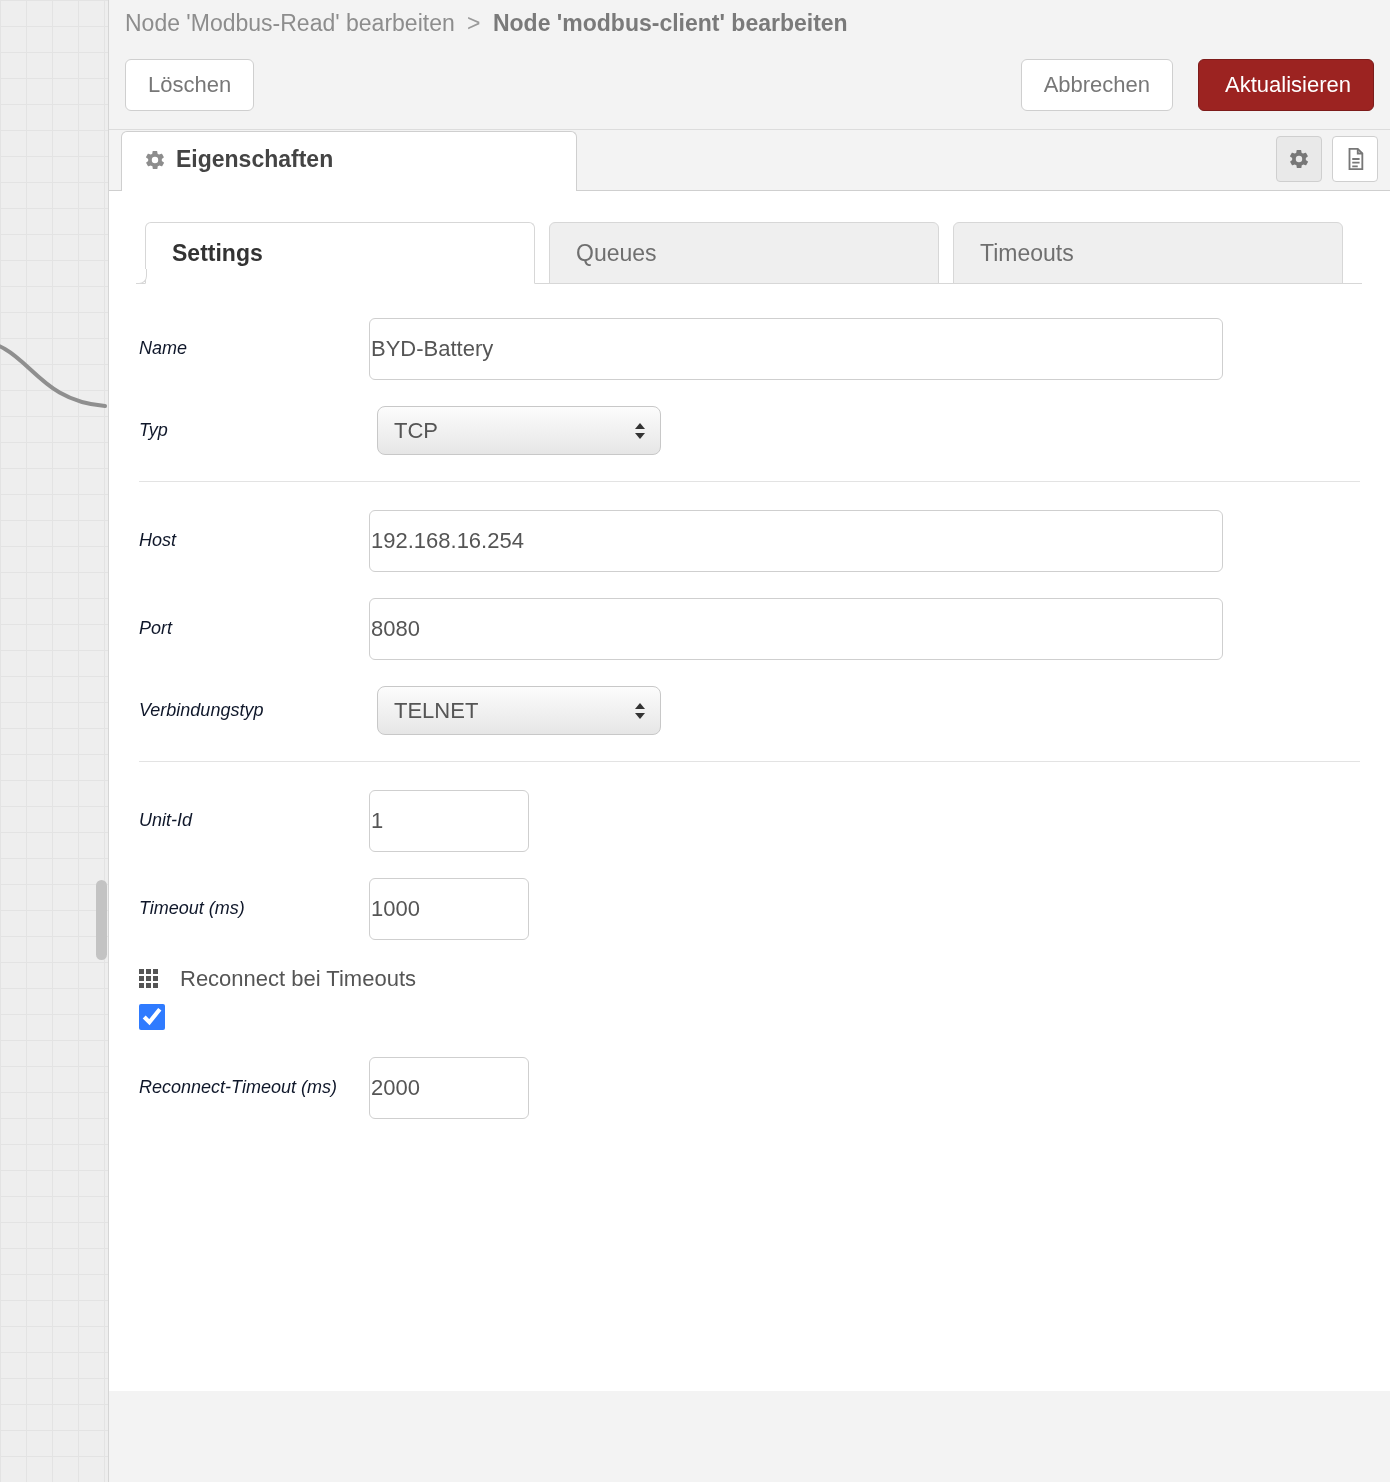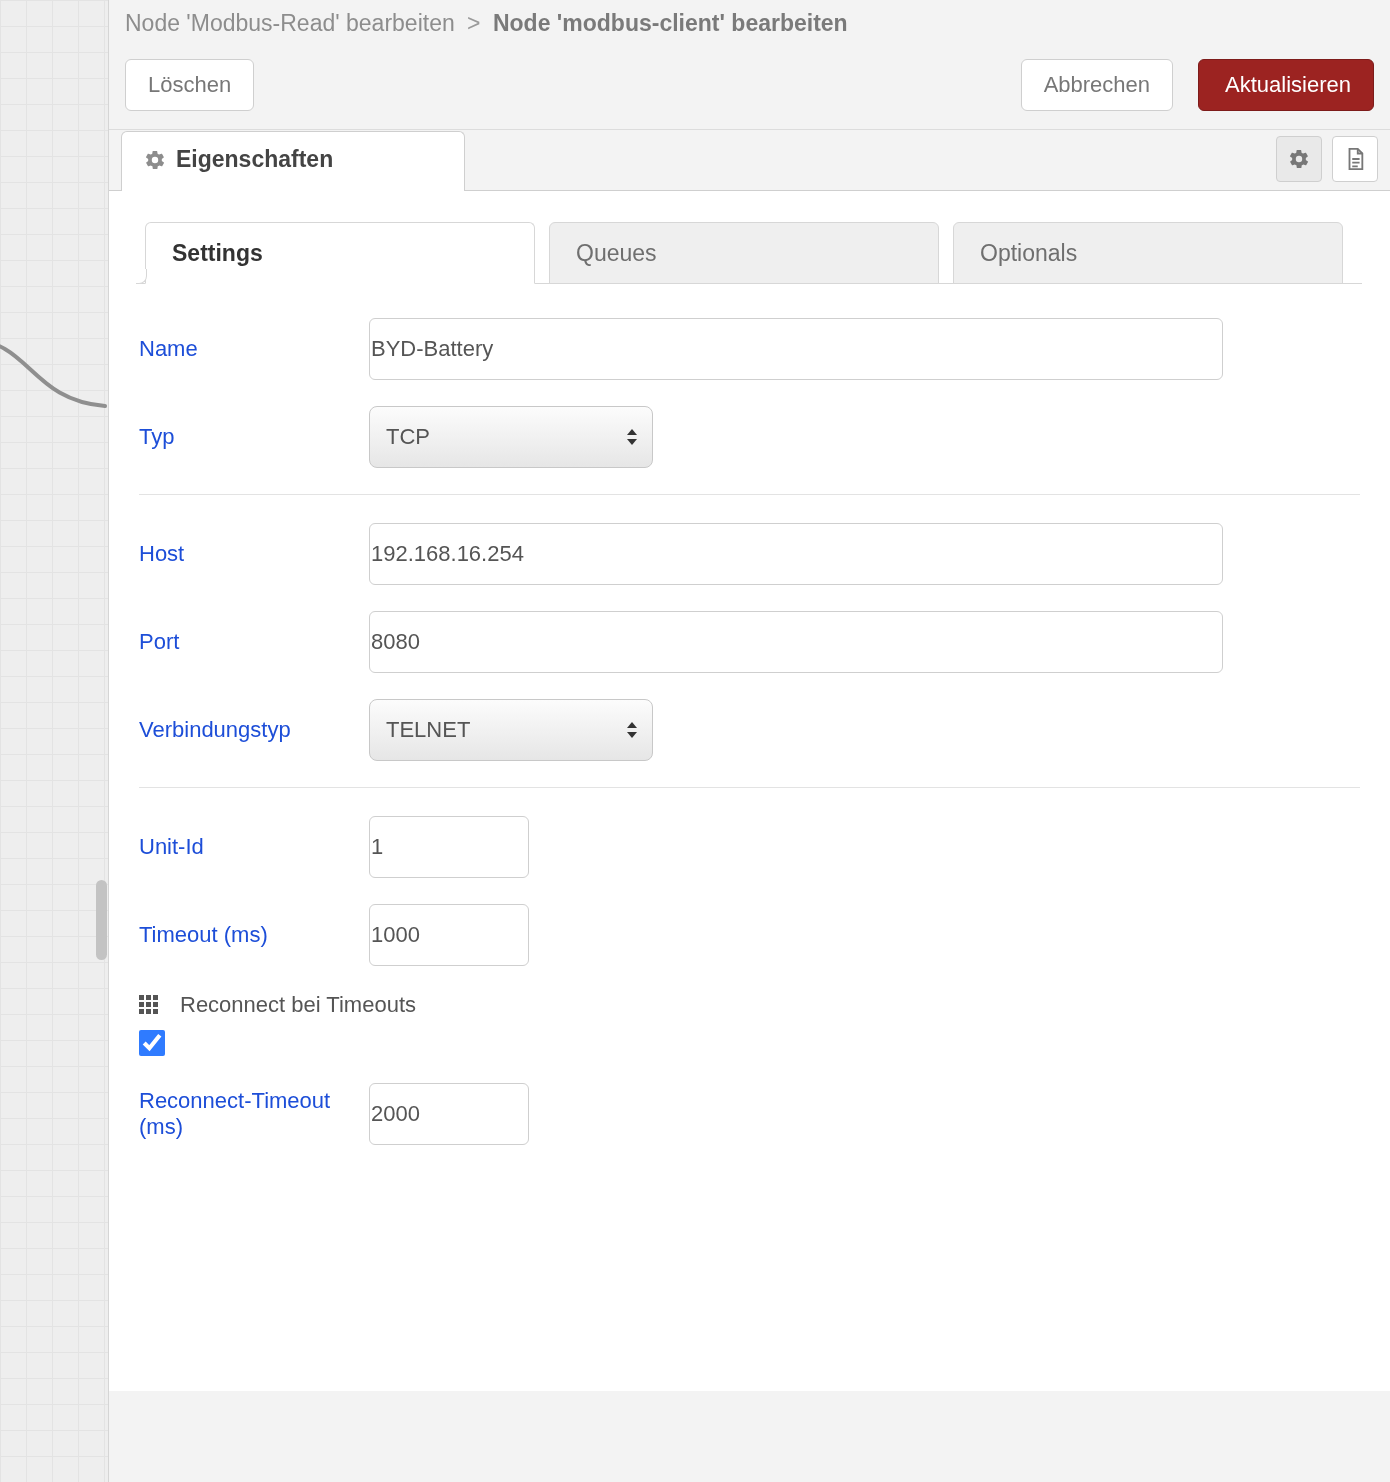--- a/index.html
+++ b/index.html
@@ -99,21 +99,21 @@
     color: #444;
     font-weight: 700;
     padding: 14px 22px 18px 22px;
     background: #fff;
     border: 1px solid #cfcfcf;
     border-bottom: none;
     border-top-left-radius: 6px;
     border-top-right-radius: 6px;
     position: relative;
     top: 1px;
-    width: 344px;
+    width: 456px;
   }
   .tab-top .gear {
     color: #8d8d8d;
     display: inline-flex;
   }
   .tabbar-top .right-icons {
     margin-left: auto;
     display: flex;
     gap: 10px;
     padding-bottom: 8px;
@@ -176,49 +176,51 @@
 
   .form { padding: 4px 2px; }
   .row {
     display: flex;
     align-items: center;
     gap: 20px;
     margin-bottom: 26px;
   }
   .row .lbl {
     width: 210px;
-    color: #1d4ed8;
-    font-size: 22px;
+    color: #0f172a;
+    font-size: 18px;
     line-height: 1.2;
+    font-style: italic;
   }
   .input {
     height: 62px;
     border: 1px solid #cfcfcf;
     border-radius: 6px;
     background: #fff;
     color: #555;
     font-size: 22px;
     padding: 0 1px;
     outline: none;
   }
   .input-wide { width: 854px; }
   .input-narrow { width: 160px; }
   .select {
-    height: 62px;
+    height: 49px;
     border: 1px solid #c8c8c8;
     border-radius: 8px;
     background: linear-gradient(#fcfcfc, #e6e6e6);
     color: #555;
     font-size: 22px;
     padding: 0 40px 0 16px;
     position: relative;
     display: inline-flex;
     align-items: center;
     width: 284px;
     cursor: pointer;
+    margin-left: 8px;
   }
   .select .caret {
     position: absolute;
     right: 14px; top: 50%; transform: translateY(-50%);
     display: flex; flex-direction: column; gap: 2px;
     color: #444;
   }
   .hr {
     border: none;
     border-top: 1px solid #e3e3e3;
@@ -290,21 +292,21 @@
           </span>
         </button>
       </div>
     </div>
 
     <div class="content">
 
       <div class="subtabs">
         <div class="subtab active">Settings</div>
         <div class="subtab">Queues</div>
-        <div class="subtab">Optionals</div>
+        <div class="subtab">Timeouts</div>
       </div>
 
       <div class="form">
         <div class="row">
           <div class="lbl">Name</div>
           <input class="input input-wide" value="BYD-Battery" style="">
         </div>
 
         <div class="row">
           <div class="lbl">Typ</div>

